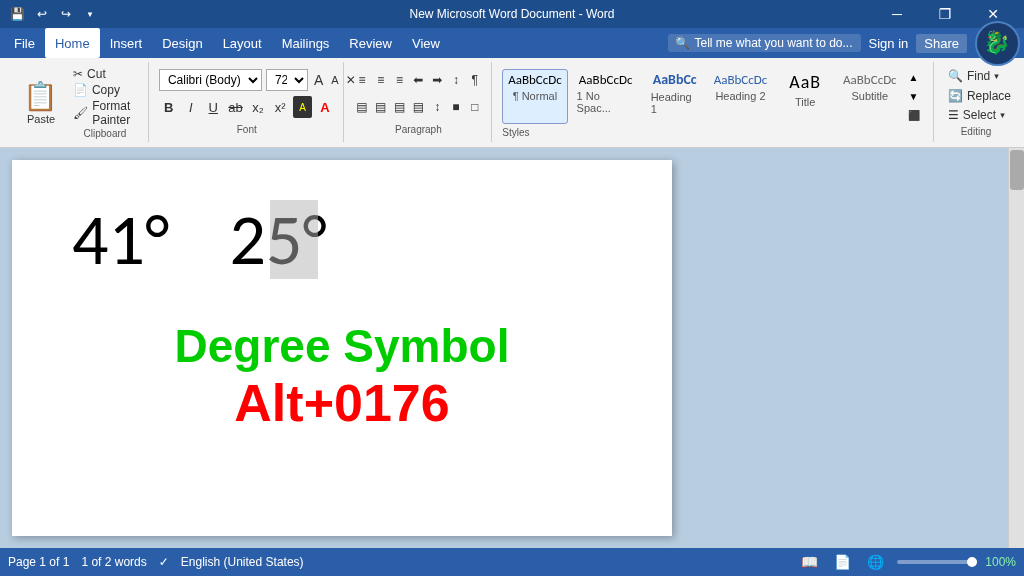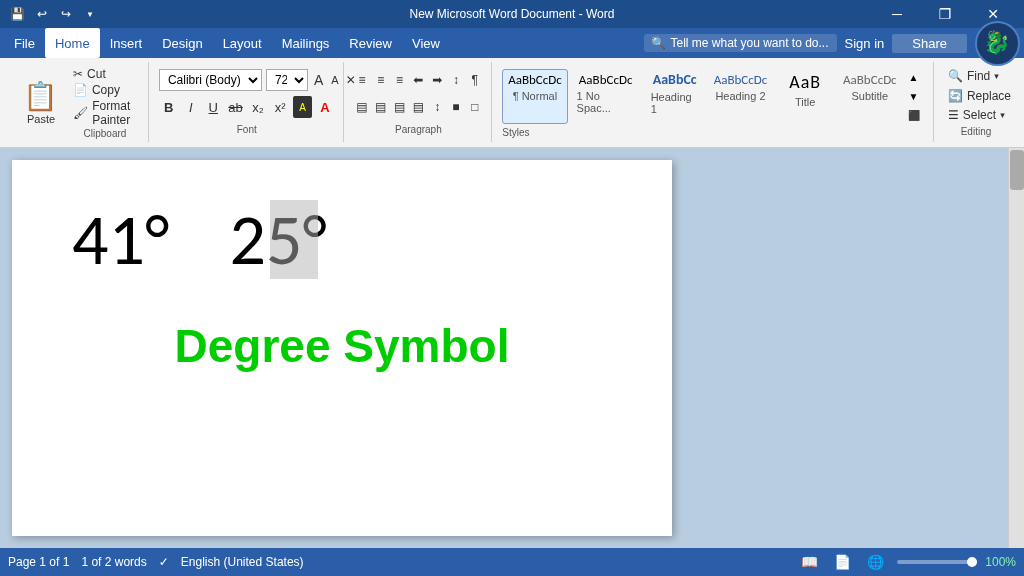--- a/index.html
+++ b/index.html
@@ -317,21 +317,21 @@
   <div class="menu-item">Layout</div>
   <div class="menu-item">Mailings</div>
   <div class="menu-item">Review</div>
   <div class="menu-item">View</div>
   <div class="menu-right">
     <div class="tell-me">
       <span>🔍</span>
       <span>Tell me what you want to do...</span>
     </div>
     <span style="cursor:pointer;font-size:13px;">Sign in</span>
-    <span style="cursor:pointer;font-size:13px;background:rgba(255,255,255,0.2);padding:2px 20px;border-radius:2px;">Share</span>
+    <span style="cursor:pointer;font-size:13px;background:rgba(255,255,255,0.2);padding:2px 8px;border-radius:2px;">Share</span>
     <div class="dragon-logo">🐉</div>
   </div>
 </div>
 
 <div class="ribbon">
 
   <div class="clipboard-group">
     <div class="paste-btn">
       <span class="paste-icon">📋</span>
       <span class="paste-label">Paste</span>
@@ -460,20 +460,21 @@
 <div class="document-area">
   <div class="page">
     <div class="doc-line1">
       <div class="deg-text">
         <span>41°</span>
         <div class="selection-highlight"></div>
       </div>
       <span>25°</span>
     </div>
     <div class="doc-line2">Degree Symbol</div>
+    <div class="doc-line3">Alt+0176</div>
   </div>
   <div class="scrollbar-right">
     <div class="scrollbar-thumb"></div>
   </div>
 </div>
 
 <div class="status-bar">
   <span>Page 1 of 1</span>
   <span>1 of 2 words</span>
   <span style="cursor:pointer;">✓</span>

